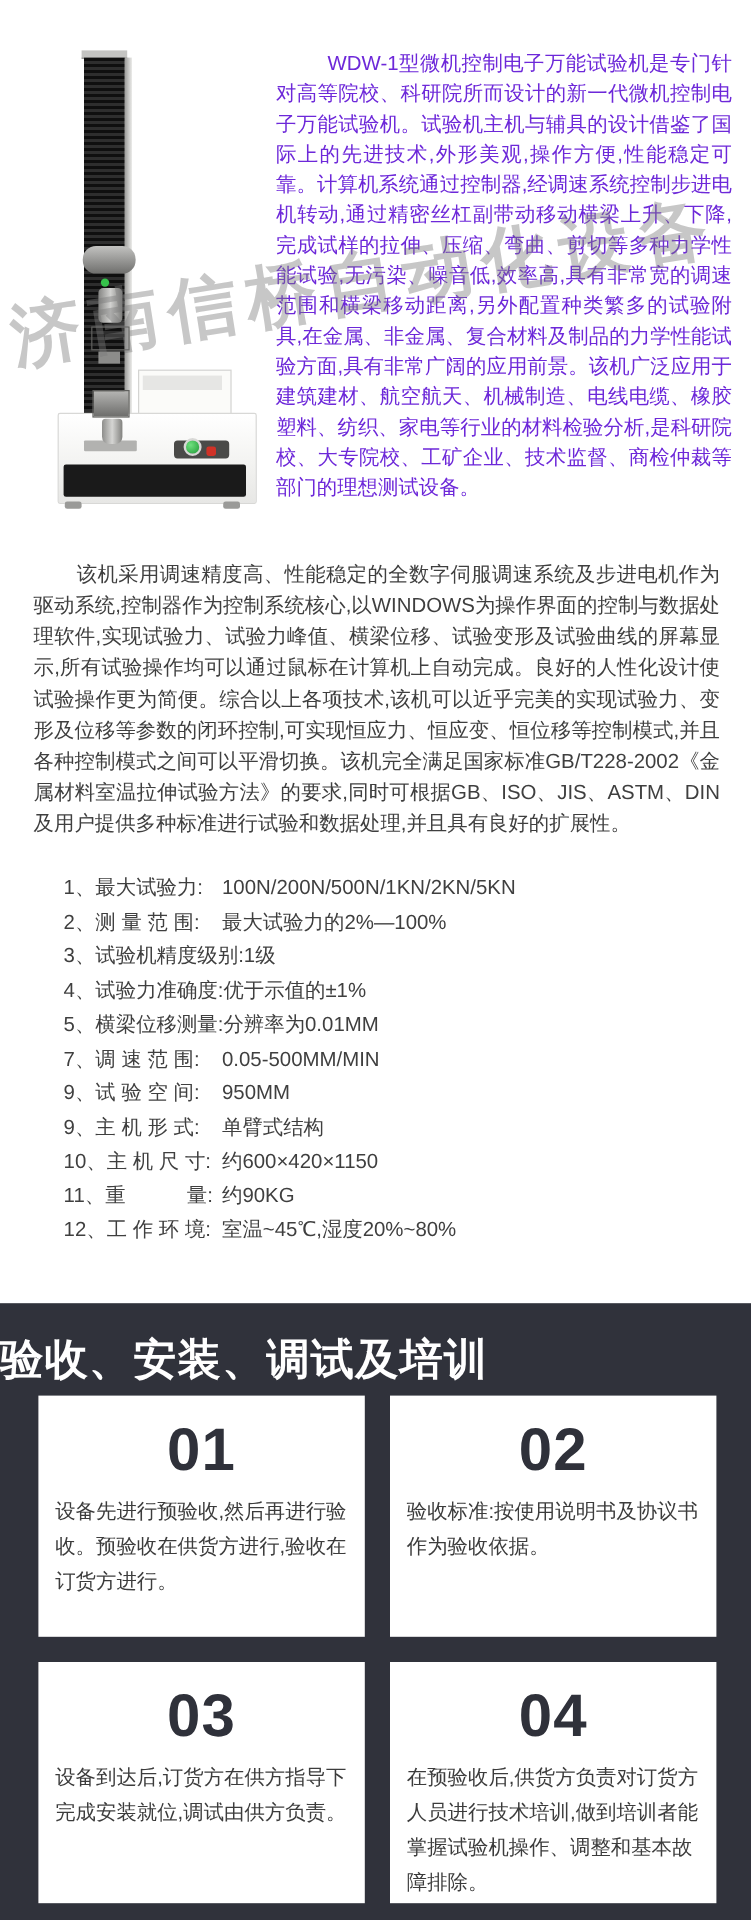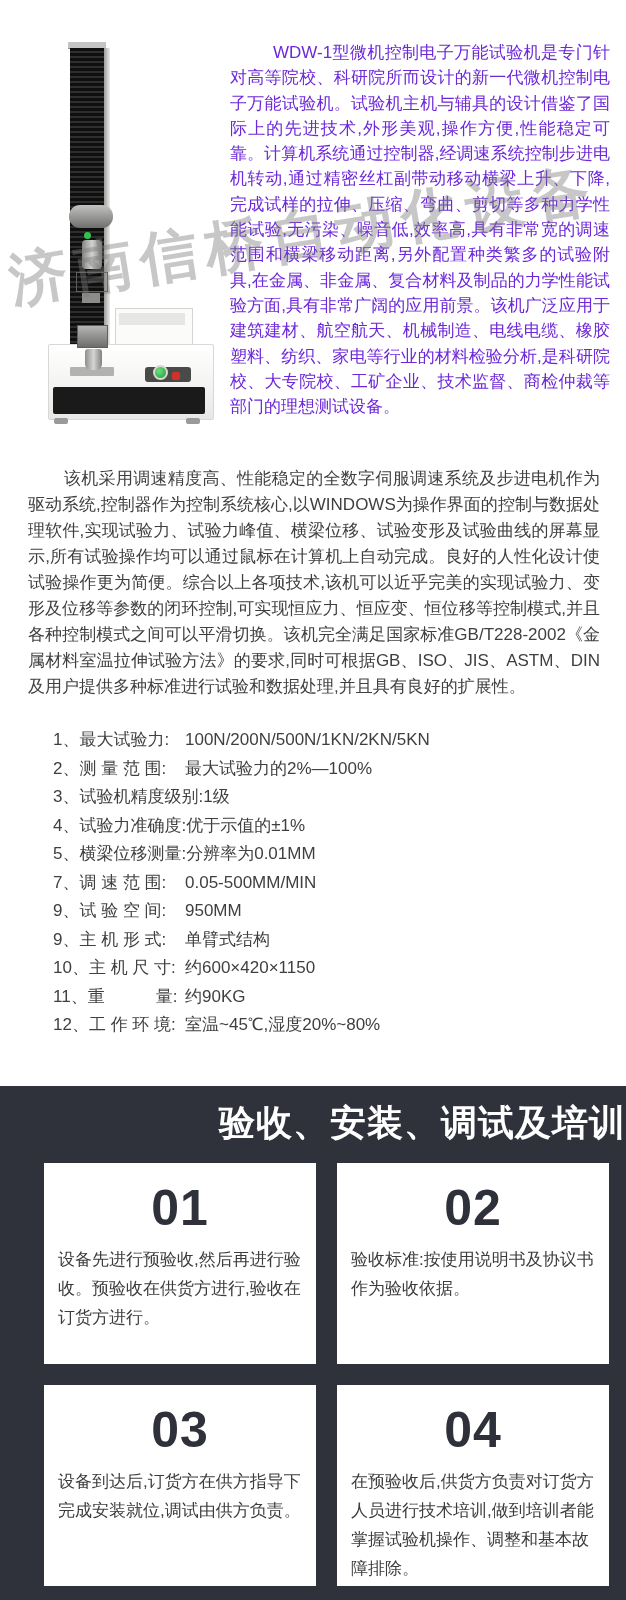--- a/index.html
+++ b/index.html
@@ -68,25 +68,25 @@
   }
   .spec-row   { display:flex; font-size:17px; line-height:28.5px; color:#3f3f3f; white-space:pre; }
   .spec-label { min-width:132px; }
 
   
   .acceptance {
     position:absolute; left:0; top:1086px; width:626px; height:514px;
     background:#30323b;
   }
   .acceptance-title {
-    margin:0; padding-top:13px; text-align:right;
+    margin:0; padding-top:23px; text-align:left;
     font-size:36px; font-weight:700; letter-spacing:1px; color:#ffffff;
   }
   .cards {
-    position:absolute; left:44px; top:77px;
+    position:absolute; left:32px; top:77px;
     display:grid; grid-template-columns:272px 272px; column-gap:18px; row-gap:19px;gap:21px;
   }
   .card { width:272px; height:201px; background:#ffffff; text-align:center; overflow:hidden; }
   .card-number {
     margin-top:20px; font-size:50px; line-height:50px; font-weight:700;
     color:#2f313a; letter-spacing:1px;
   }
   .card-text {
     margin:12px 14px 0; font-size:17px; line-height:29px; color:#3c3c3c; text-align:left;
   }

